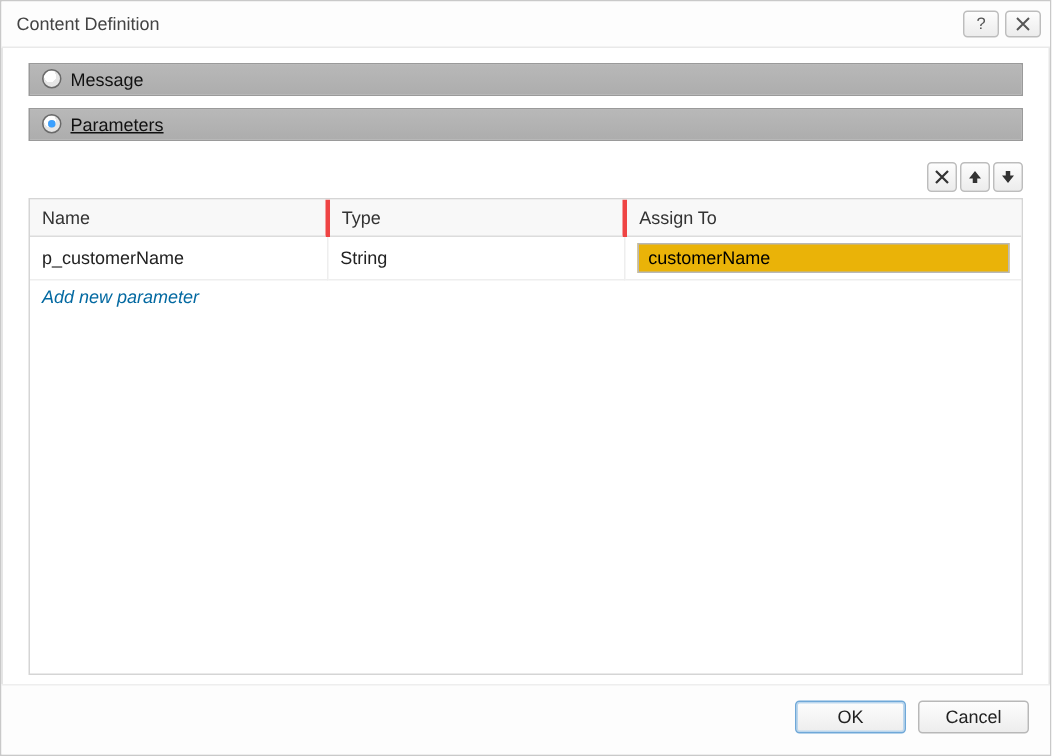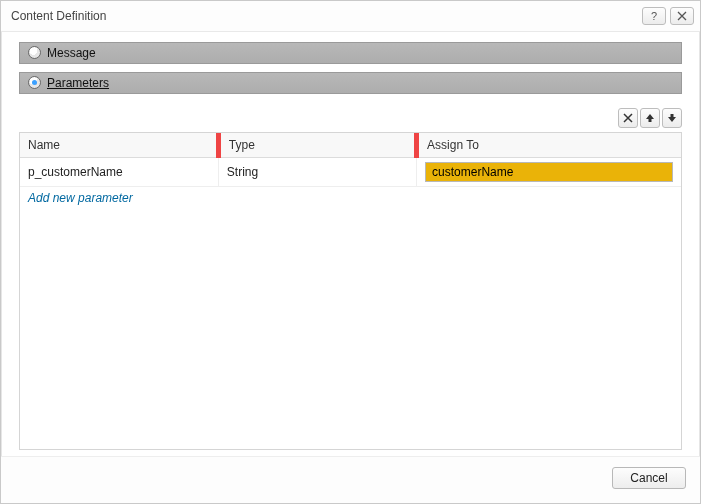--- a/index.html
+++ b/index.html
@@ -120,21 +120,21 @@
     border-collapse: collapse;
     table-layout: fixed;
   }
   thead th {
     text-align: left;
     font-weight: normal;
     color: #333;
     padding: 5px 8px;
     background: #f8f8f8;
     border-bottom: 1px solid #dcdcdc;
-    border-right: 5px solid #ef4444;
+    border-right: 3px solid #ef4444;
   }
   thead th:last-child { border-right: none; }
   tbody td {
     padding: 4px 8px;
     border-bottom: 1px solid #eee;
     border-right: 1px solid #eee;
     color: #222;
   }
   tbody td:last-child { border-right: none; }
   .assign-input {
@@ -253,16 +253,17 @@
               <td colspan="3">Add new parameter</td>
             </tr>
           </tbody>
         </table>
       </div>
     </div>
 
   </div>
 
   <div class="footer">
+    <button class="btn primary">OK</button>
     <button class="btn">Cancel</button>
   </div>
 
 </div>
 
 </body></html>

